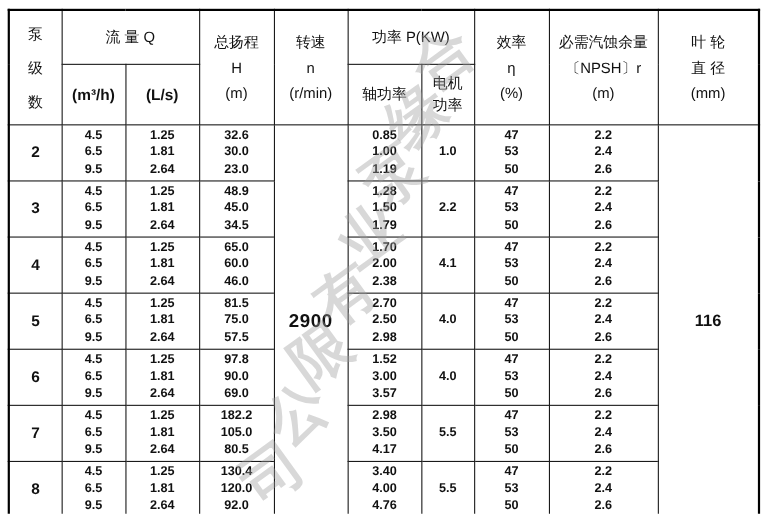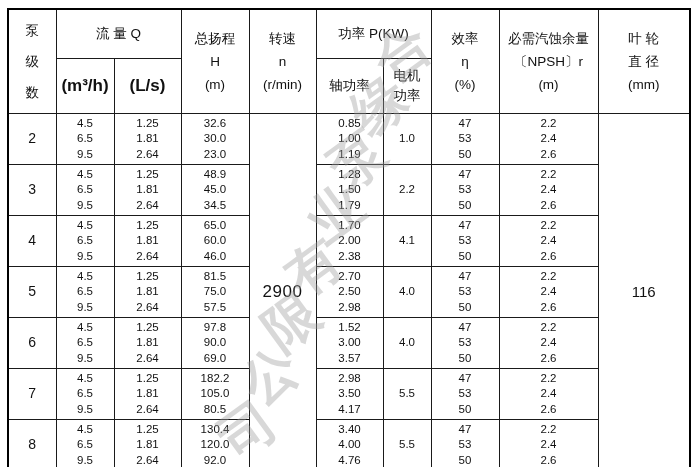--- a/index.html
+++ b/index.html
@@ -18,23 +18,23 @@
     text-align:center; vertical-align:middle;
     padding:0; color:#111;
     overflow:hidden;
   }
   .multi { white-space:pre-line; }
   thead th { font-weight:400; font-size:14px; }
   .h-stage   { font-size:14px; line-height:31px; font-weight:400; }
   .h-group   { font-size:14px; height:48px;margin-left:39px; }
   .h-3line   { line-height:23px; }
   .h-2line   { line-height:20px; font-size:13.5px;margin-left:34px; }
-  .h-unit    { font-weight:700; font-size:17px; height:54px; }
+  .h-unit    { font-weight:700; font-size:14px; height:54px; }
   .h-cn      { font-weight:400; font-size:13.5px; }
-  tbody td   { font-size:11.5px; line-height:15.5px; font-weight:400; height:50px; }
+  tbody td   { font-size:11.5px; line-height:15.5px; font-weight:700; height:50px; }
   td.stage-cell    { font-size:14px; }
   td.speed-cell    { font-size:17px; letter-spacing:0.5px; }
   td.impeller-cell { font-size:15px; }
   .watermark { position:absolute; inset:0; pointer-events:none; z-index:5; }
   .watermark span {
     position:absolute;
     font-size:54px; font-weight:700;
     color:rgba(158,158,158,0.40);
     transform:rotate(-36deg);
     font-family:"Liberation Sans","DejaVu Sans",sans-serif;

